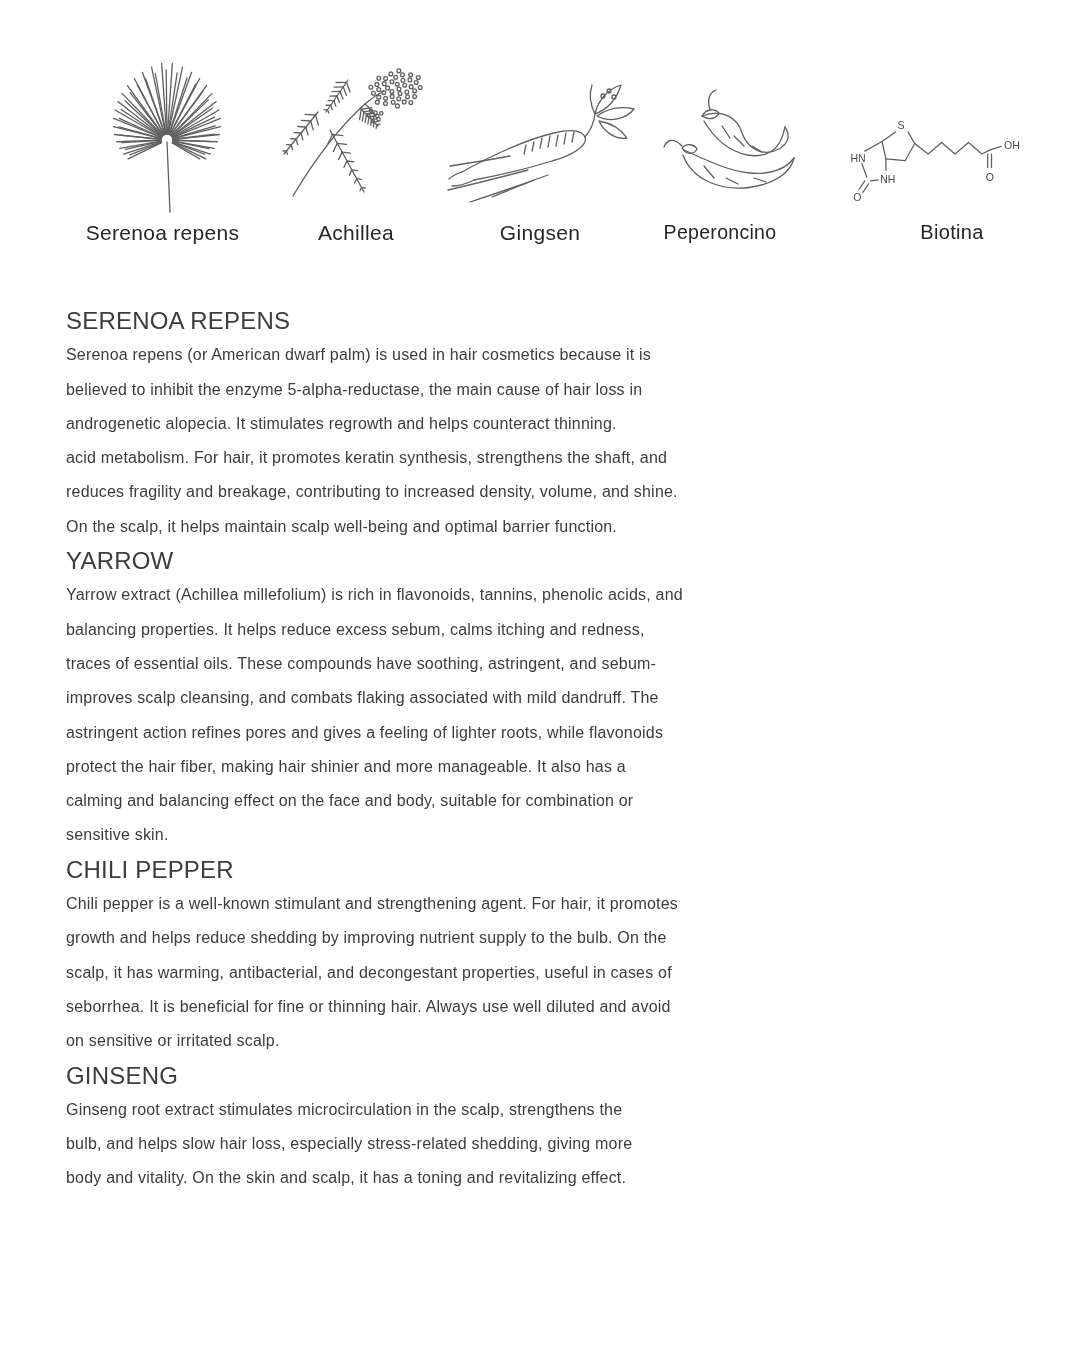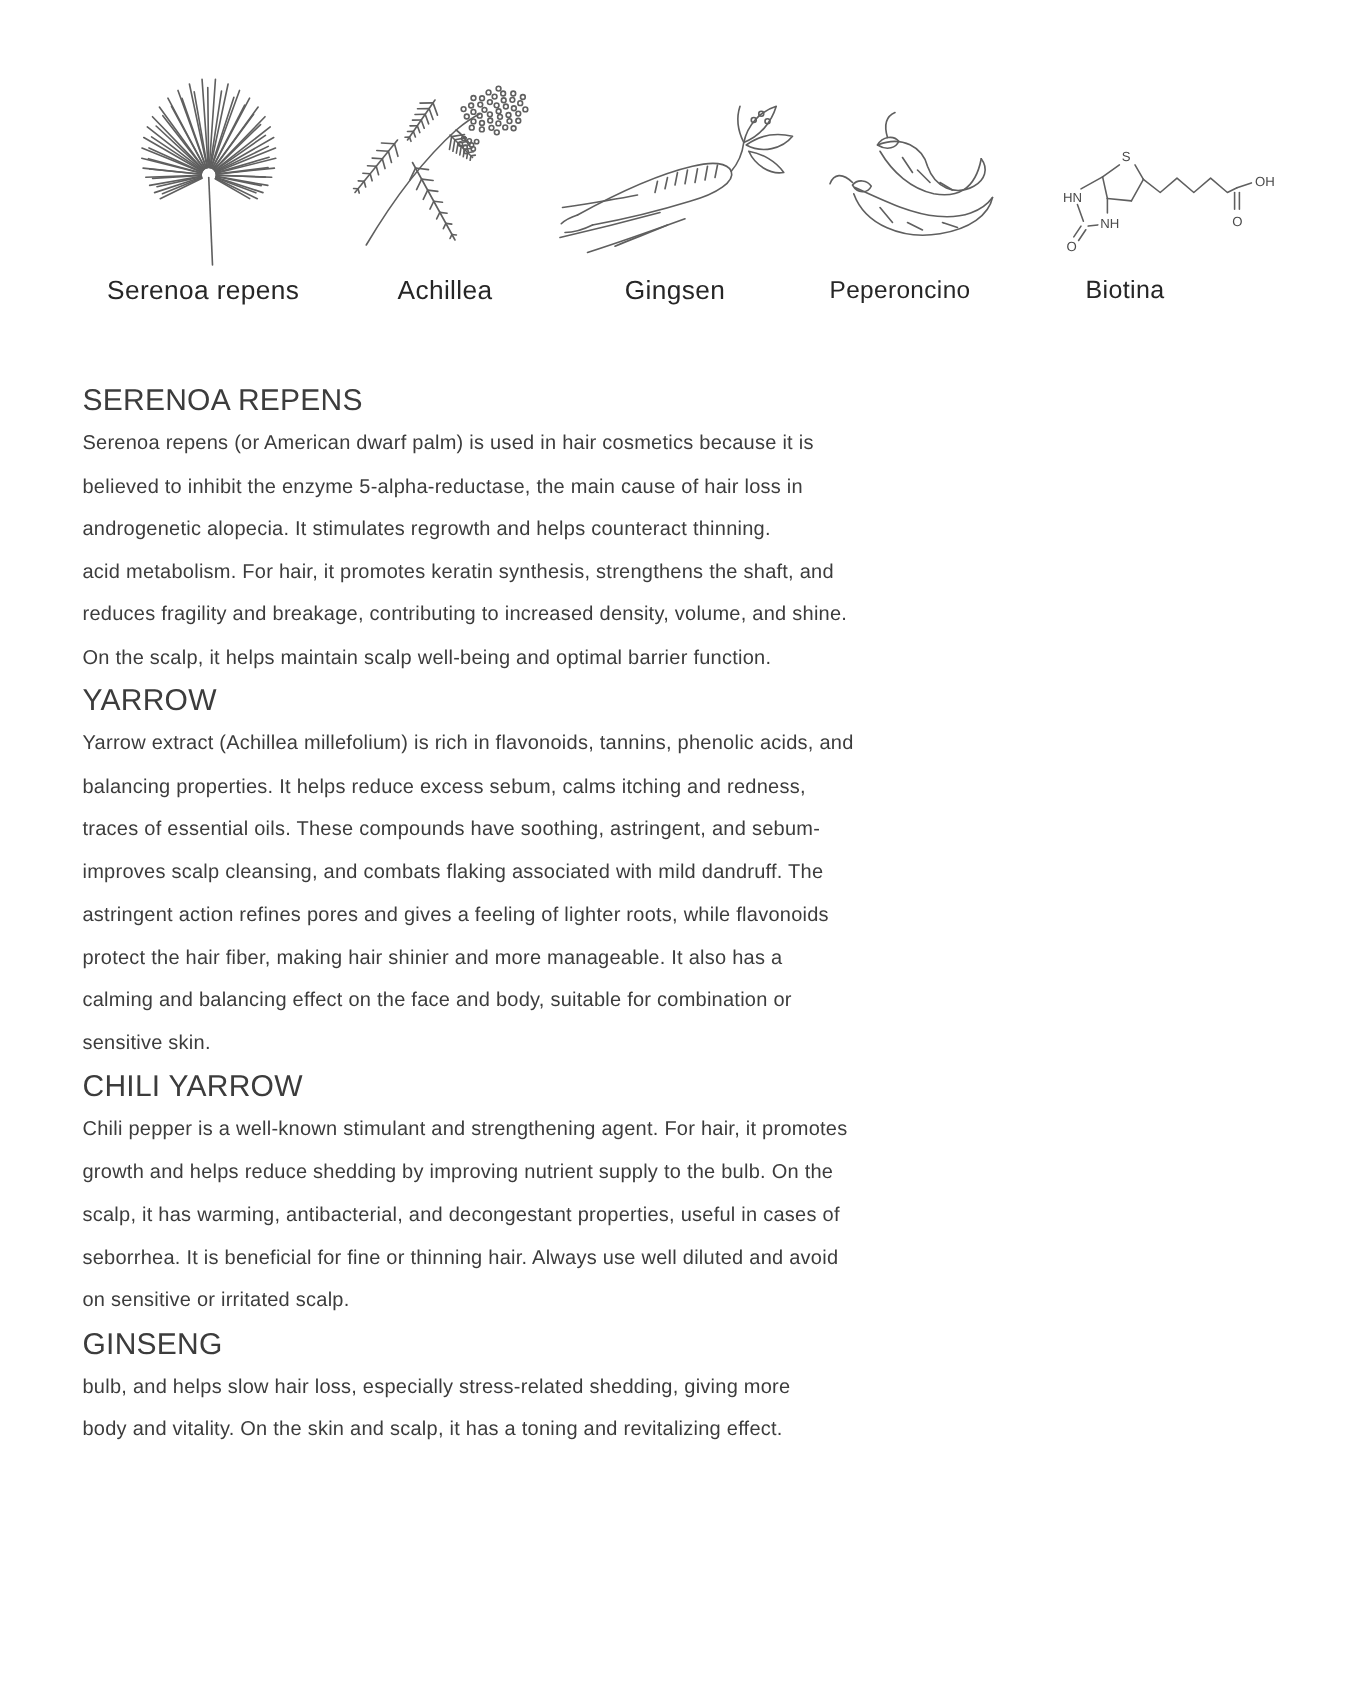--- a/index.html
+++ b/index.html
@@ -19,21 +19,21 @@
   .fig4{left:634px;top:86px;width:172px;height:120px;}
   .fig5{left:830px;top:106px;width:204px;height:96px;}
   .lab{
     position:absolute;top:221px;text-align:center;color:#262626;
     font-size:21px;letter-spacing:0.3px;
   }
   .lab1{left:70px;width:185px;}
   .lab2{left:270px;width:172px;text-align:center;}
   .lab3{left:452px;width:176px;}
   .lab4{left:632px;width:176px;font-size:19.5px;}
-  .lab5{left:796px;width:208px;font-size:20px;}
+  .lab5{left:848px;width:208px;font-size:20px;}
   .text-block{margin:44px 58px 0 66px;}
   .sec-heading{font-size:24px;line-height:34.3px;letter-spacing:0.2px;}
   .sec-line{font-size:16px;line-height:34.3px;letter-spacing:0.2px;}
 </style>
 </head>
 <body>
 
 <div>
 
   <div class="figures">
@@ -321,24 +321,25 @@
       <div class="sec-line">On the scalp, it helps maintain scalp well-being and optimal barrier function.</div>
       <div class="sec-heading">YARROW</div>
       <div class="sec-line">Yarrow extract (Achillea millefolium) is rich in flavonoids, tannins, phenolic acids, and</div>
       <div class="sec-line">balancing properties. It helps reduce excess sebum, calms itching and redness,</div>
       <div class="sec-line">traces of essential oils. These compounds have soothing, astringent, and sebum-</div>
       <div class="sec-line">improves scalp cleansing, and combats flaking associated with mild dandruff. The</div>
       <div class="sec-line">astringent action refines pores and gives a feeling of lighter roots, while flavonoids</div>
       <div class="sec-line">protect the hair fiber, making hair shinier and more manageable. It also has a</div>
       <div class="sec-line">calming and balancing effect on the face and body, suitable for combination or</div>
       <div class="sec-line">sensitive skin.</div>
-      <div class="sec-heading">CHILI YARROW</div>
+      <div class="sec-heading">CHILI PEPPER</div>
       <div class="sec-line">Chili pepper is a well-known stimulant and strengthening agent. For hair, it promotes</div>
       <div class="sec-line">growth and helps reduce shedding by improving nutrient supply to the bulb. On the</div>
       <div class="sec-line">scalp, it has warming, antibacterial, and decongestant properties, useful in cases of</div>
       <div class="sec-line">seborrhea. It is beneficial for fine or thinning hair. Always use well diluted and avoid</div>
       <div class="sec-line">on sensitive or irritated scalp.</div>
       <div class="sec-heading">GINSENG</div>
+      <div class="sec-line">Ginseng root extract stimulates microcirculation in the scalp, strengthens the</div>
       <div class="sec-line">bulb, and helps slow hair loss, especially stress-related shedding, giving more</div>
       <div class="sec-line">body and vitality. On the skin and scalp, it has a toning and revitalizing effect.</div>
     </div>
 
 </div>
 
 </body></html>

